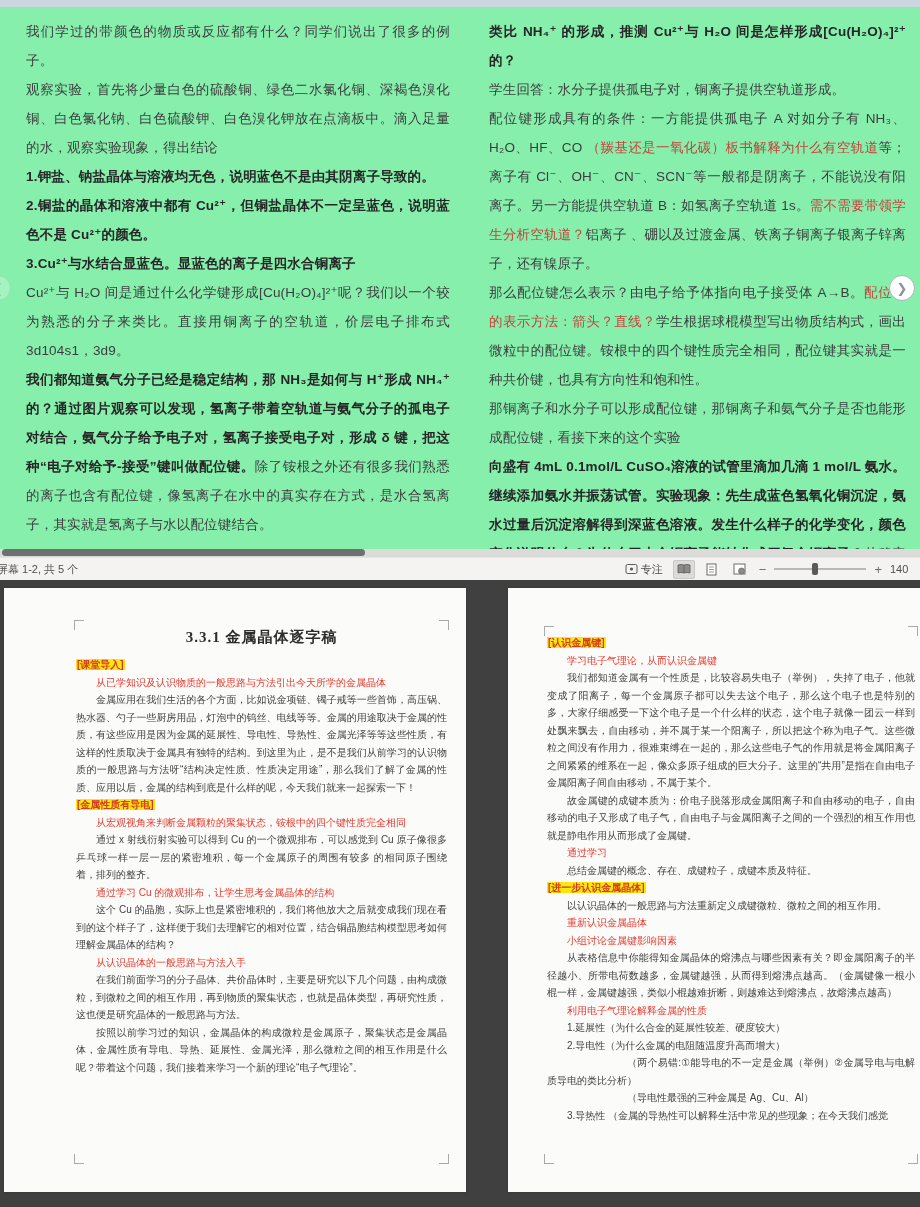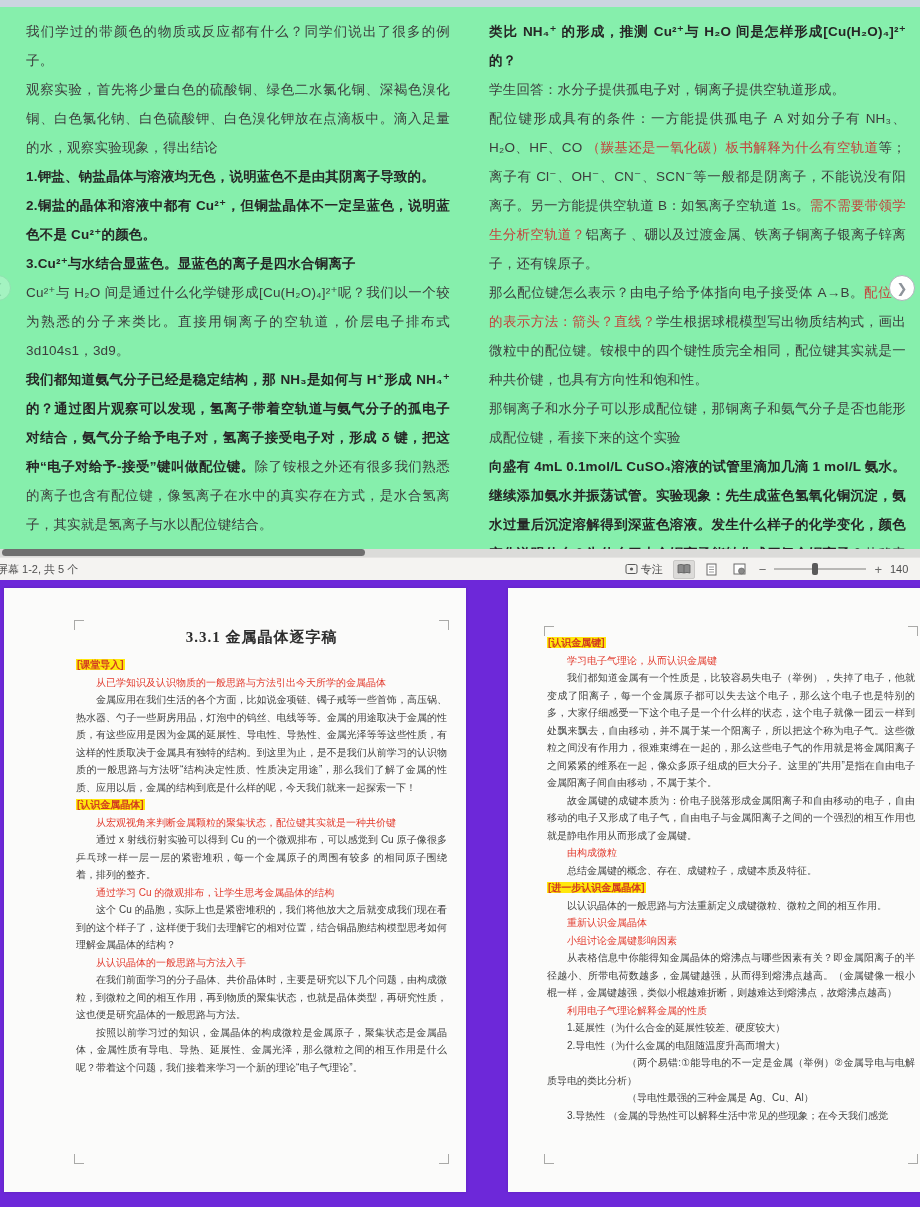--- a/index.html
+++ b/index.html
@@ -38,21 +38,21 @@
   .sb-focus { display:flex; align-items:center; gap:3px; padding:2px 4px; color:#4e4e4e; }
   .sb-viewbtn { width:22px; height:19px; display:flex; align-items:center; justify-content:center; border-radius:2px; }
   .sb-viewbtn.sel { background:#dcdbd9; border:1px solid #c9c8c6; }
   .sb-zoomlabel { width:30px; text-align:left; color:#4e4e4e; }
   .zoom-track { position:relative; width:92px; height:2px; background:#b9b8b6; }
   .zoom-thumb { position:absolute; top:-5px; left:38px; width:6px; height:12px; background:#5a5a5a; border-radius:2px; }
   .zoom-sign { color:#6a6a6a; font-size:13px; padding:0 2px; }
   .sb-icon svg { display:block; }
 
   
-  .printarea { position:absolute; top:580px; left:0; width:920px; height:627px; background:#6d28d9; }
+  .printarea { position:absolute; top:580px; left:0; width:920px; height:627px; background:#404040; }
   .page { position:absolute; top:8px; height:604px; background:#fbfbfa;
     box-shadow:0 0 3px rgba(0,0,0,.15); overflow:hidden; }
   .page1 { left:4px;  width:462px; }
   .page2 { left:460px; width:433px;margin-left:48px; }
   .p1c { padding:40px 19px 0 72px; }
   .p2c { padding:46px 26px 0 39px; }
   .doc-title { font-family:"Liberation Serif","DejaVu Serif",serif; font-weight:700; font-size:15px;
     text-align:center; color:#2d2d2d; margin:0 0 9px 0; letter-spacing:1px; }
   .docp { margin:0; font-size:10px; line-height:17.5px; color:#3f3f3f; text-align:justify; }
   .red-head { color:#e23b2e; text-indent:2em; }
@@ -151,41 +151,41 @@
   <div class="page page1">
     <div class="corner tl" style="left:70px;top:32px;"></div>
     <div class="corner tr" style="right:17px;top:32px;"></div>
     <div class="corner bl" style="left:70px;top:566px;"></div>
     <div class="corner br" style="right:17px;top:566px;"></div>
     <div class="p1c" id="page1-content">
       <p class="doc-title">3.3.1 金属晶体逐字稿</p>
     <p class="docp hl-head"><span class="hl">[课堂导入]</span></p>
         <p class="docp red-head">从已学知识及认识物质的一般思路与方法引出今天所学的金属晶体</p>
         <p class="docp doc-body">金属应用在我们生活的各个方面，比如说金项链、镯子戒等一些首饰，高压锅、热水器、勺子一些厨房用品，灯泡中的钨丝、电线等等。金属的用途取决于金属的性质，有这些应用是因为金属的延展性、导电性、导热性、金属光泽等等这些性质，有这样的性质取决于金属具有独特的结构。到这里为止，是不是我们从前学习的认识物质的一般思路与方法呀“结构决定性质、性质决定用途”，那么我们了解了金属的性质、应用以后，金属的结构到底是什么样的呢，今天我们就来一起探索一下！</p>
-        <p class="docp hl-head"><span class="hl">[认识金属晶体]</span></p>
-        <p class="docp red-head">从宏观视角来判断金属颗粒的聚集状态，配位键其实就是一种共价键</p>
+        <p class="docp hl-head"><span class="hl">[金属性质有导电]</span></p>
+        <p class="docp red-head">从宏观视角来判断金属颗粒的聚集状态，铵根中的四个键性质完全相同</p>
         <p class="docp doc-body">通过 x 射线衍射实验可以得到 Cu 的一个微观排布，可以感觉到 Cu 原子像很多乒乓球一样一层一层的紧密堆积，每一个金属原子的周围有较多 的相同原子围绕着，排列的整齐。</p>
         <p class="docp red-head">通过学习 Cu 的微观排布，让学生思考金属晶体的结构</p>
         <p class="docp doc-body">这个 Cu 的晶胞，实际上也是紧密堆积的，我们将他放大之后就变成我们现在看到的这个样子了，这样便于我们去理解它的相对位置，结合铜晶胞结构模型思考如何理解金属晶体的结构？</p>
         <p class="docp red-head">从认识晶体的一般思路与方法入手</p>
         <p class="docp doc-body">在我们前面学习的分子晶体、共价晶体时，主要是研究以下几个问题，由构成微粒，到微粒之间的相互作用，再到物质的聚集状态，也就是晶体类型，再研究性质，这也便是研究晶体的一般思路与方法。</p>
         <p class="docp doc-body">按照以前学习过的知识，金属晶体的构成微粒是金属原子，聚集状态是金属晶体，金属性质有导电、导热、延展性、金属光泽，那么微粒之间的相互作用是什么呢？带着这个问题，我们接着来学习一个新的理论“电子气理论”。</p>
       </div>
   </div>
   <div class="page page2">
     <div class="corner tl" style="left:36px;top:38px;"></div>
     <div class="corner tr" style="right:23px;top:38px;"></div>
     <div class="corner bl" style="left:36px;top:566px;"></div>
     <div class="corner br" style="right:23px;top:566px;"></div>
     <div class="p2c" id="page2-content">
         <p class="docp hl-head"><span class="hl">[认识金属键]</span></p>
         <p class="docp red-head">学习电子气理论，从而认识金属键</p>
         <p class="docp doc-body">我们都知道金属有一个性质是，比较容易失电子（举例），失掉了电子，他就变成了阳离子，每一个金属原子都可以失去这个电子，那么这个电子也是特别的多，大家仔细感受一下这个电子是一个什么样的状态，这个电子就像一团云一样到处飘来飘去，自由移动，并不属于某一个阳离子，所以把这个称为电子气。这些微粒之间没有作用力，很难束缚在一起的，那么这些电子气的作用就是将金属阳离子之间紧紧的维系在一起，像众多原子组成的巨大分子。这里的“共用”是指在自由电子金属阳离子间自由移动，不属于某个。</p>
         <p class="docp doc-body">故金属键的成键本质为：价电子脱落形成金属阳离子和自由移动的电子，自由移动的电子又形成了电子气，自由电子与金属阳离子之间的一个强烈的相互作用也就是静电作用从而形成了金属键。</p>
-        <p class="docp red-head">由构成微粒</p>
+        <p class="docp red-head">通过学习</p>
         <p class="docp doc-body">总结金属键的概念、存在、成键粒子，成键本质及特征。</p>
         <p class="docp hl-head"><span class="hl">[进一步认识金属晶体]</span></p>
         <p class="docp doc-body">以认识晶体的一般思路与方法重新定义成键微粒、微粒之间的相互作用。</p>
         <p class="docp red-head">重新认识金属晶体</p>
         <p class="docp red-head">小组讨论金属键影响因素</p>
         <p class="docp doc-body">从表格信息中你能得知金属晶体的熔沸点与哪些因素有关？即金属阳离子的半径越小、所带电荷数越多，金属键越强，从而得到熔沸点越高。（金属键像一根小棍一样，金属键越强，类似小棍越难折断，则越难达到熔沸点，故熔沸点越高）</p>
         <p class="docp red-head">利用电子气理论解释金属的性质</p>
         <p class="docp doc-body">1.延展性（为什么合金的延展性较差、硬度较大）</p>
         <p class="docp doc-body">2.导电性（为什么金属的电阻随温度升高而增大）</p>
         <p class="docp doc-body" style="text-indent: 8em;">（两个易错:①能导电的不一定是金属（举例）②金属导电与电解质导电的类比分析）</p>

